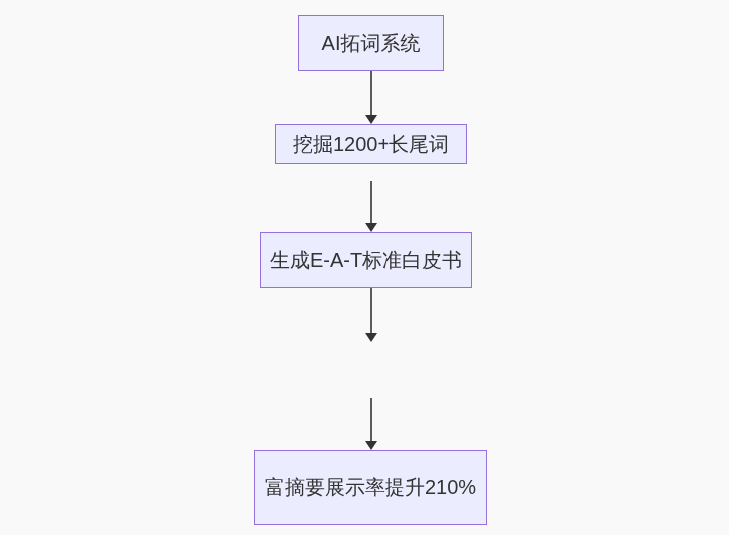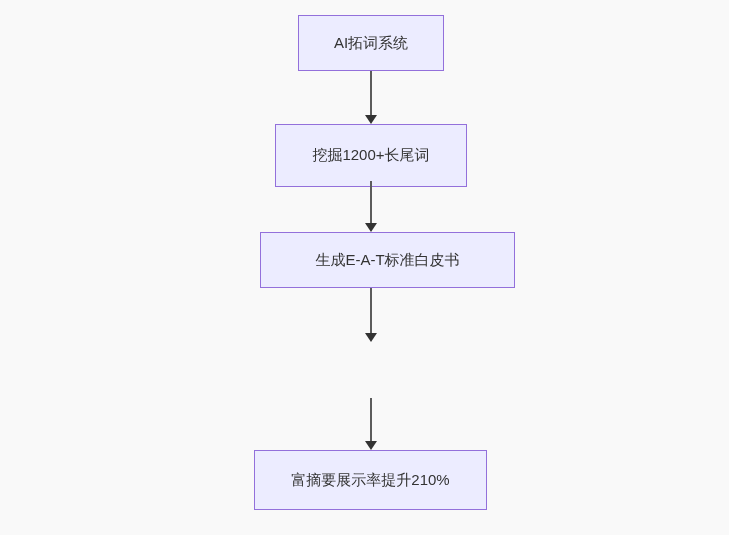--- a/index.html
+++ b/index.html
@@ -14,33 +14,33 @@
     background: #f9f9f9;
     font-family: "Liberation Sans", "DejaVu Sans", sans-serif;
     overflow: hidden;
   }
   .node {
     position: absolute;
     box-sizing: border-box;
     background: #ECECFF;
     border: 1px solid #9370DB;
     color: #333333;
-    font-size: 15px;
+    font-size: 20px;
     display: flex;
     align-items: center;
     justify-content: center;
     text-align: center;
     white-space: nowrap;
   }
   
   .n0 { left: 298px; top: 15px;  width: 146px; height: 56px; }
-  .n1 { left: 275px; top: 124px; width: 192px; height: 63px; }
-  .n2 { left: 260px; top: 232px; width: 255px; height: 56px; }
+  .n1 { left: 275px; top: 124px; width: 192px; height: 40px; }
+  .n2 { left: 260px; top: 232px; width: 212px; height: 56px; }
   .n3 { left: 264px; top: 342px; width: 215px; height: 56px; }
-  .n4 { left: 254px; top: 450px; width: 233px; height: 60px; }
+  .n4 { left: 254px; top: 450px; width: 233px; height: 75px; }
 
   .arrow {
     position: absolute;
     left: 370px;
     width: 2px;
   }
   .arrow .shaft {
     position: absolute;
     left: 0;
     top: 0;

